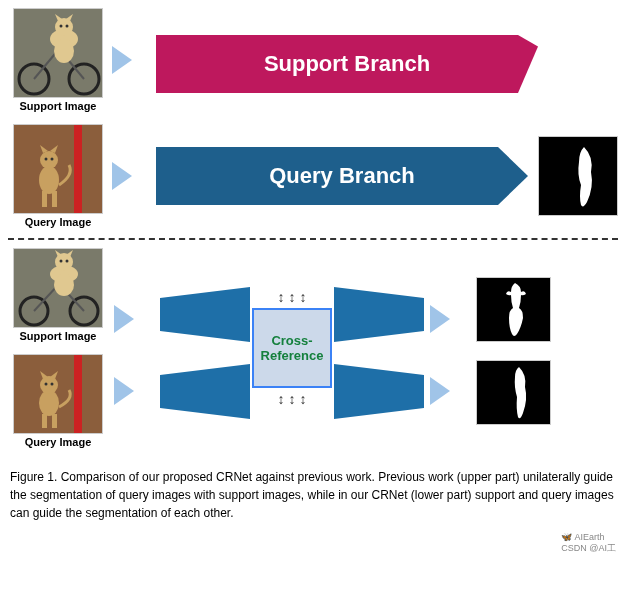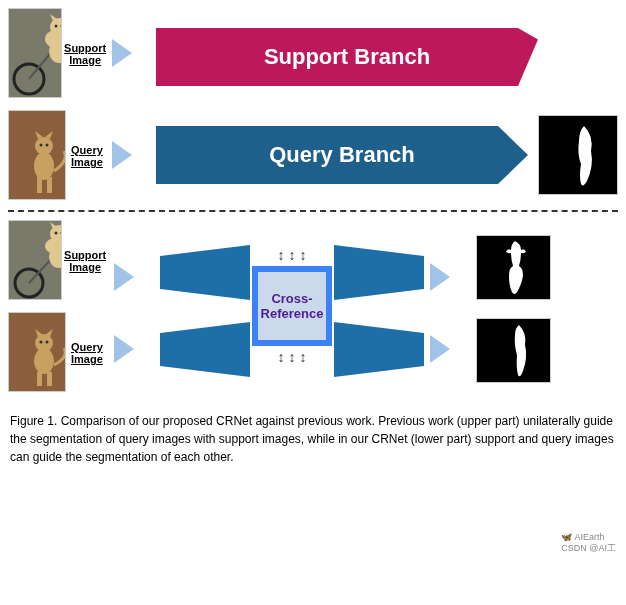--- a/index.html
+++ b/index.html
@@ -30,24 +30,23 @@
     }
 
     .row {
       display: flex;
       align-items: center;
       gap: 0px;
     }
 
     .image-container {
       display: flex;
-      flex-direction: row;
+      flex-direction: column;
       align-items: center;
       width: 100px;
-      text-decoration: underline;
     }
 
     .img-placeholder {
       width: 90px;
       height: 90px;
       overflow: hidden;
       border: 1px solid #ccc;
       background: #333;
       position: relative;
     }
@@ -145,28 +144,28 @@
       background: #1e6fa8;
       clip-path: polygon(0 0, 100% 20%, 100% 80%, 0 100%);
       flex-shrink: 0;
     }
 
     
     .cross-ref-box {
       width: 80px;
       height: 80px;
       background: #ccd9ea;
-      border: 6px solid #3b82f6;
+      border: 2px solid #3b82f6;
       display: flex;
       align-items: center;
       justify-content: center;
       text-align: center;
       font-size: 13px;
       font-weight: bold;
-      color: #4c1d95;
+      color: #15803d;
       flex-shrink: 0;
       z-index: 2;
       position: relative;
     }
 
     .output-img-lower {
       width: 75px;
       height: 65px;
       background: #000;
       border: 1px solid #ccc;

